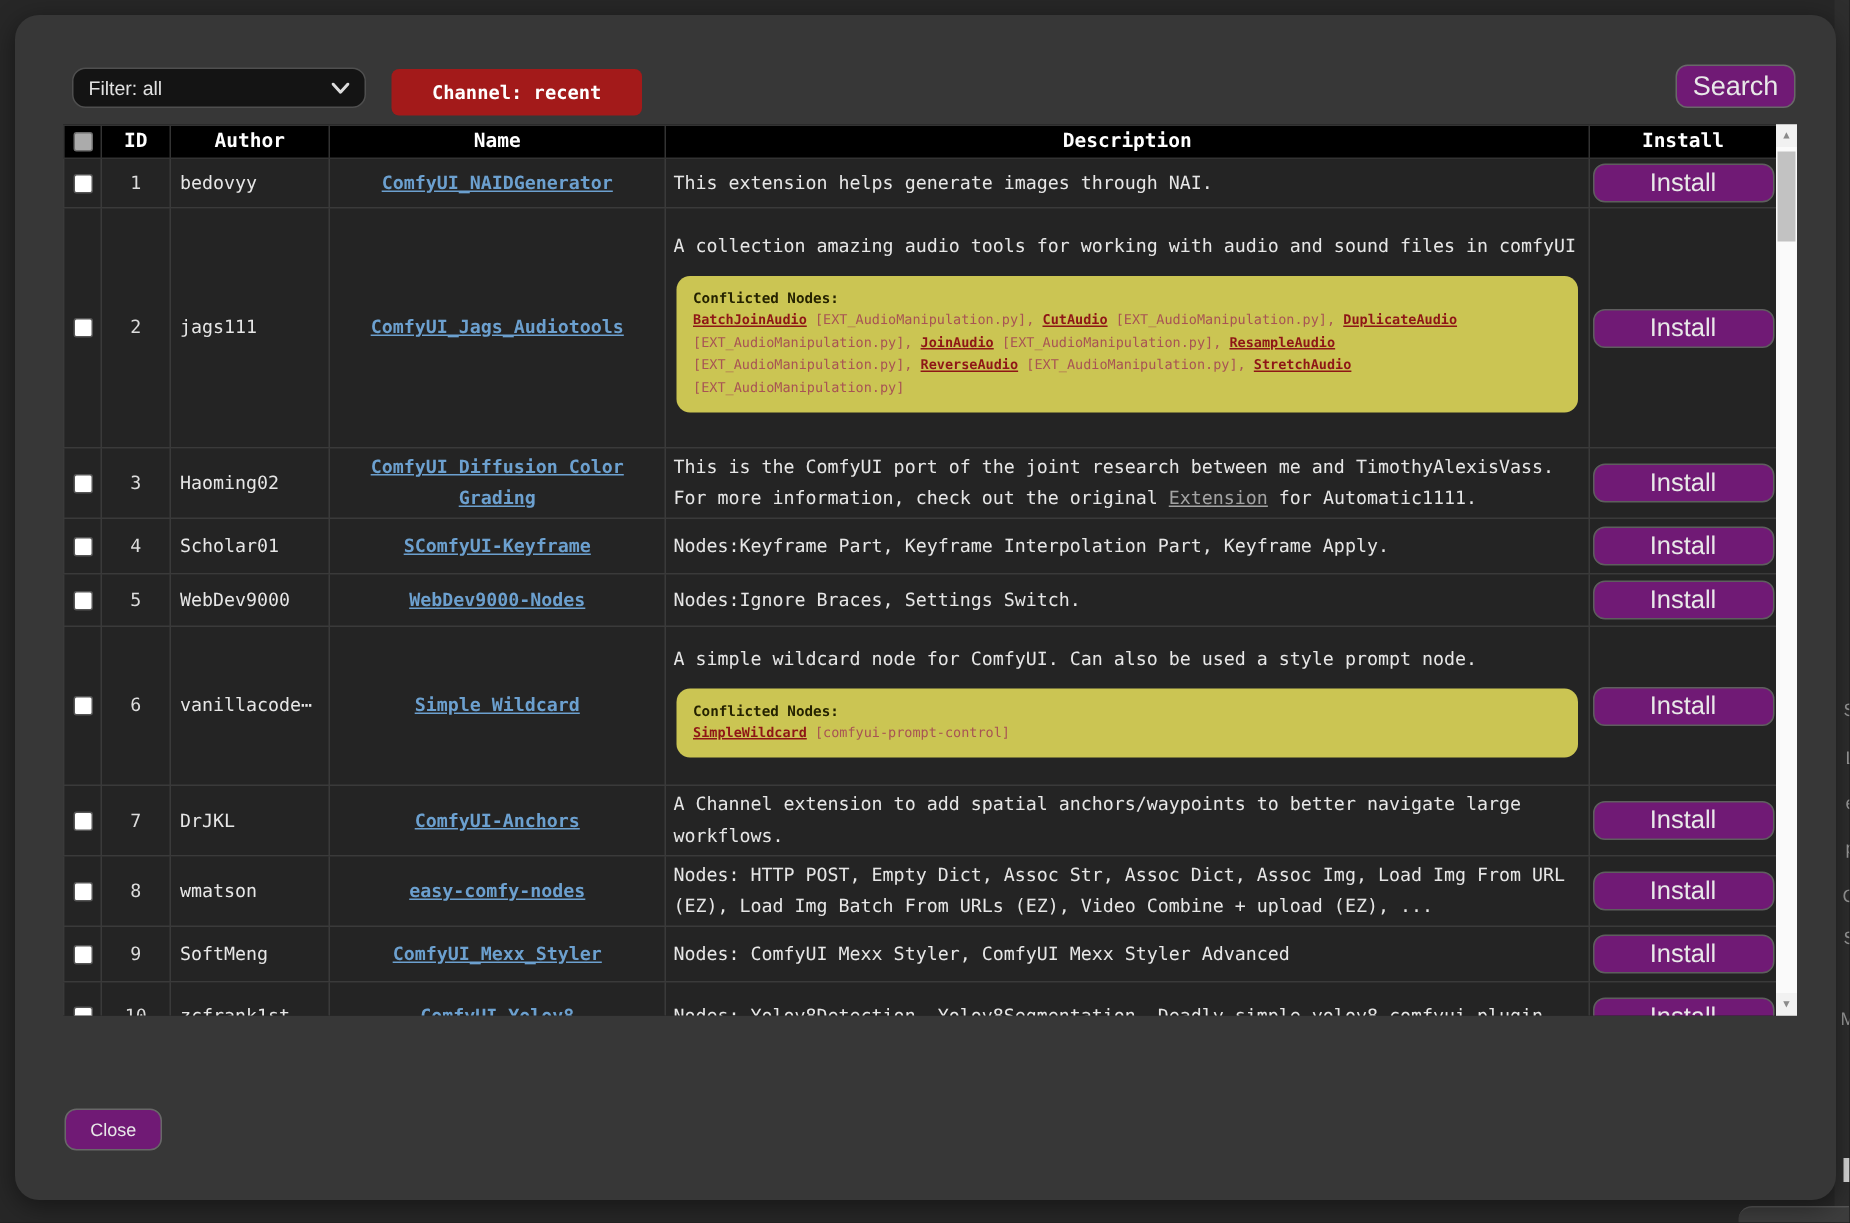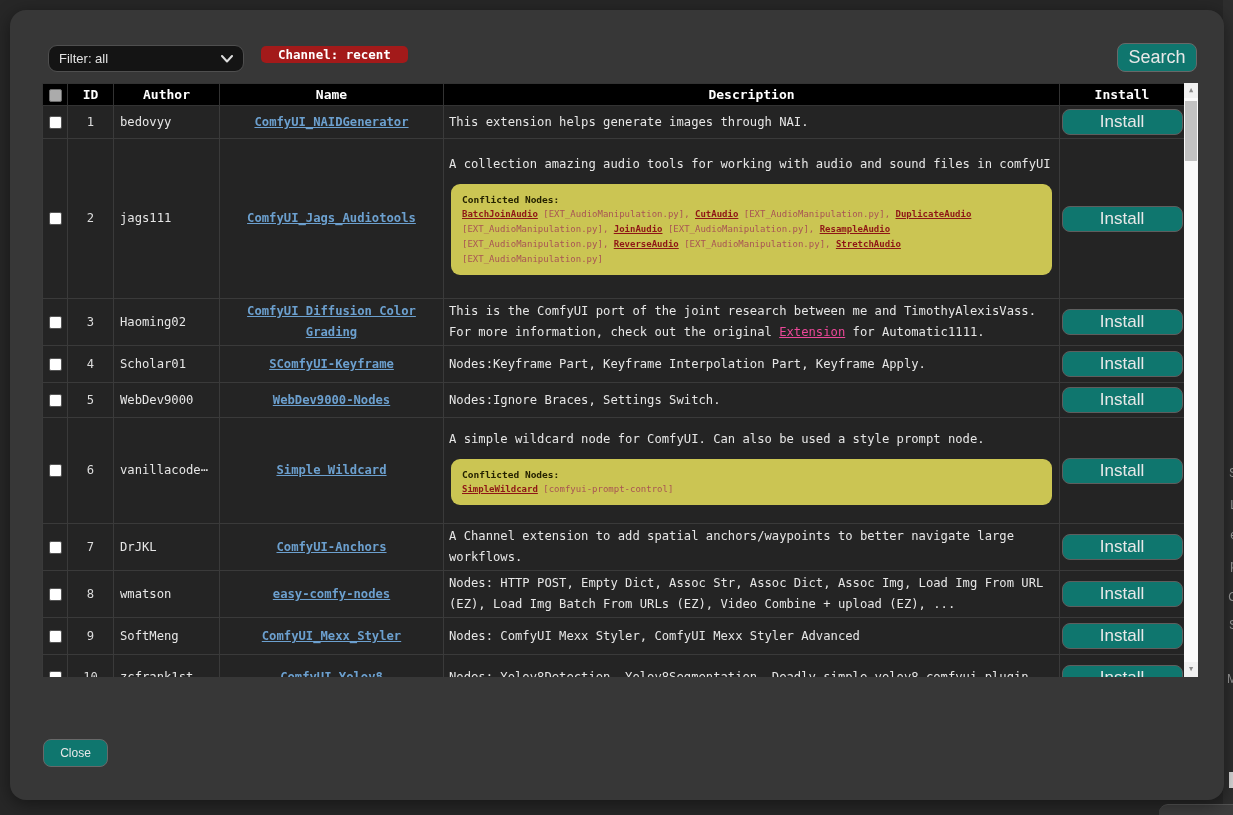--- a/index.html
+++ b/index.html
@@ -17,28 +17,28 @@
   .dialog { position:absolute; left:10px; top:10px; width:1214px; height:790px; background:#373737;
             border-radius:16px; box-shadow:0 4px 18px rgba(0,0,0,.45); }
 
   
   .filter-select { position:absolute; left:38px; top:35px; width:196px; height:27px; background:#141414;
                    border:1px solid #4f4f4f; border-radius:9px; color:#e2e2e2;
                    font:13px "Liberation Sans", sans-serif; display:flex; align-items:center;
                    padding:0 10px; cursor:pointer; }
   .filter-select .lbl { flex:1; }
   .chev { width:12px; height:8px; }
-  .channel-badge { position:absolute; left:251px; top:36px; height:17px; background:#a31a1a; border-radius:5px;
+  .channel-badge { position:absolute; left:251px; top:36px; height:31px; background:#a31a1a; border-radius:5px;
                    color:#fff; font:bold 12.5px "DejaVu Sans Mono", monospace; display:flex; align-items:center;
-                   padding:0 17px; }
+                   padding:0 27px; }
   .search-input { position:absolute; left:895px; top:36px; width:202px; height:26px; background:#343434;
                   border:1px solid #5a5a5a; border-radius:8px; color:#ddd; padding:0 9px;
                   font:14px "Liberation Sans", sans-serif; outline:none; }
   .search-input::placeholder { color:#8d8d8d; }
-  .btn { background:#0f766e; border:1px solid #686868; border-radius:8px; color:#e8e8e8;
+  .btn { background:#701a75; border:1px solid #686868; border-radius:8px; color:#e8e8e8;
          font-family:"Liberation Sans", sans-serif; cursor:pointer; }
   .search-btn { position:absolute; left:1107px; top:33px; width:80px; height:29px; font-size:18px; }
 
   
   .table-area { position:absolute; left:32px; top:73px; width:1156px; height:594px; display:flex; }
   .table-clip { width:1142px; height:594px; overflow:hidden; background:#1d1d1d; }
   table { border-collapse:collapse; table-layout:fixed; width:1142px; }
   col.c-cb{width:25px} col.c-id{width:46px} col.c-author{width:106px}
   col.c-name{width:224px} col.c-desc{width:616px} col.c-install{width:125px}
   thead tr { height:22px; }
@@ -54,21 +54,21 @@
   td.cb-cell, th.cb-cell { text-align:center; }
   td.id-cell { text-align:center; color:#dcdcdc; }
   td.author-cell { padding:0 6px; white-space:nowrap; overflow:hidden; }
   td.name-cell { text-align:center; padding:0 4px; }
   td.desc-cell { padding:2px 5px; }
   td.install-cell { text-align:center; }
   .cb { display:inline-block; width:13px; height:13px; border-radius:2px; vertical-align:middle; cursor:pointer; }
   .cb.head { background:#ababab; border:1px solid #6d6d6d; }
   .cb.row { background:#fff; border:1px solid #555; }
   .name-link { color:#6ca0cf; font-weight:bold; text-decoration:underline; cursor:pointer; }
-  .desc-link { color:#ec4899; text-decoration:underline; cursor:pointer; }
+  .desc-link { color:#a3a3a3; text-decoration:underline; cursor:pointer; }
   .install-btn { width:121px; height:26px; font-size:17px; border-color:#5e5e5e; }
   .conflict { background:#cbc553; border-radius:9px; margin:9px 2px 8px 2px; padding:8px 11px;
               font:9px/15px "DejaVu Sans Mono", monospace; color:#8e1616; }
   .conflict .title { font-weight:bold; color:#252200; font-size:9.5px; }
   .conflict b { color:#8e1616;text-decoration:underline; }
   .conflict .ext { color:#a85454; font-weight:normal; }
 
   
   .vscroll { width:14px; height:594px; background:#fafafa; position:relative; }
   .vscroll .arrow { position:absolute; left:0; width:14px; height:15px; background:#f1f1f1; color:#8a8a8a;

